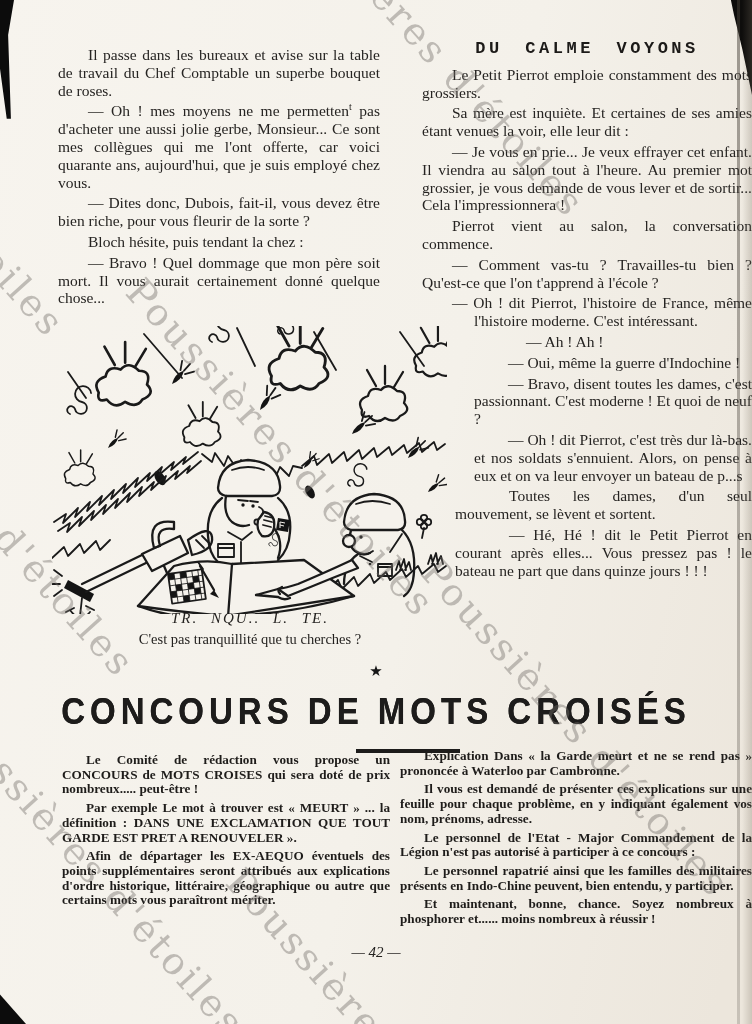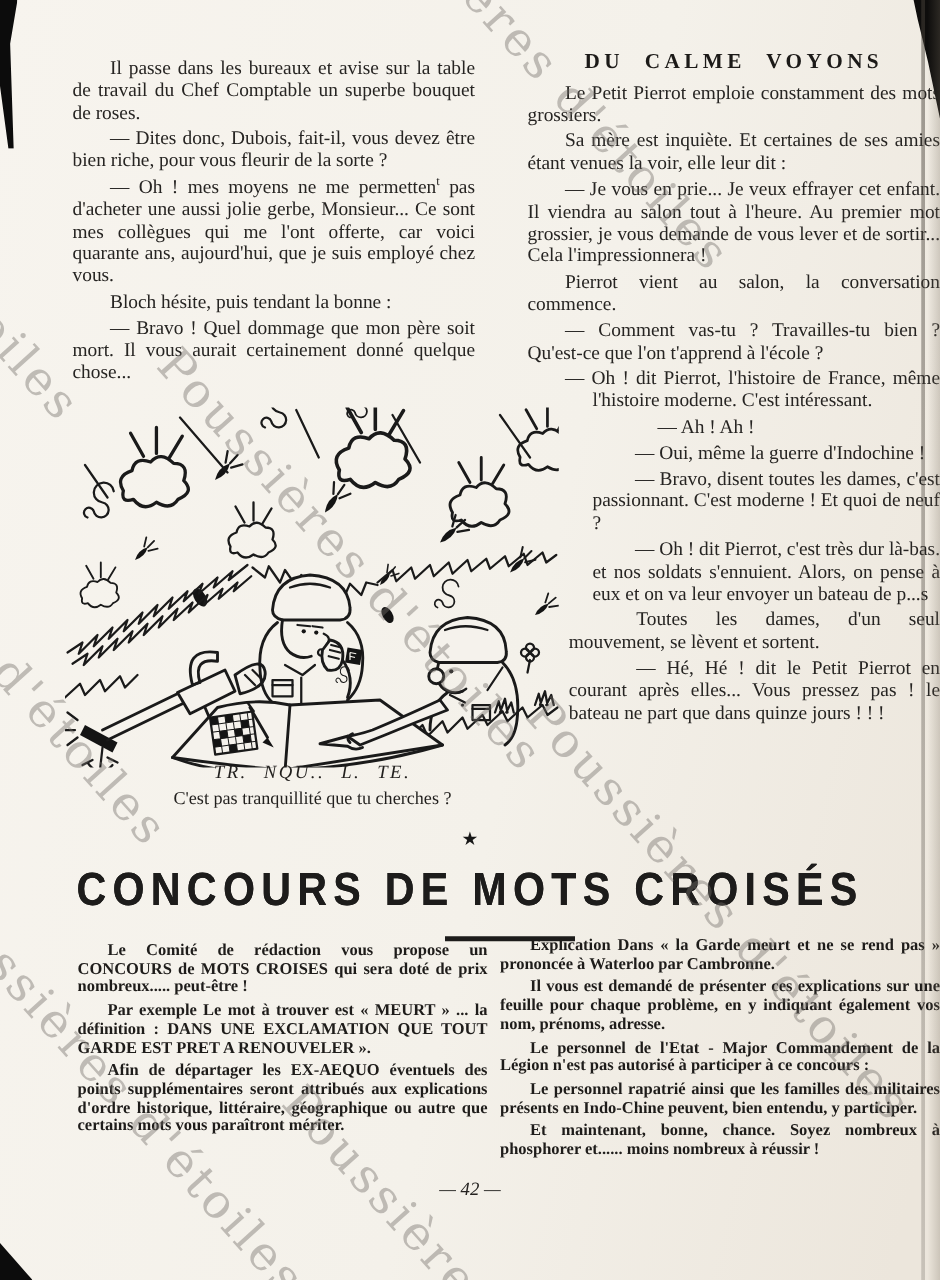--- a/index.html
+++ b/index.html
@@ -27,21 +27,21 @@
   .ind{text-indent:30px;}
   .col-bl .ind,.col-br .ind{text-indent:24px;}
   .w-first{margin-left:52px;text-indent:-22px;}
   .w-deep{margin-left:104px;}
   .w-mid{margin-left:52px;text-indent:34px;}
   .w-low{margin-left:33px;text-indent:54px;}
   .i{}
   .sup{vertical-align:super;font-size:0.65em;line-height:0;}
   .story-heading{
     margin:0 0 8px 0;text-align:center;
-    font-family:Liberation Serif, serif;font-weight:bold;font-size:17px;
+    font-family:Liberation Mono, monospace;font-weight:bold;font-size:17px;
     letter-spacing:3.5px;word-spacing:9px;color:#1c1a18;
   }
   
   .cartoon{position:absolute;left:52px;top:326px;z-index:2;}
   .ln{stroke:#1a1a1a;stroke-width:2.3;fill:none;stroke-linecap:round;stroke-linejoin:round;}
   .lnt{stroke:#1a1a1a;stroke-width:1.8;fill:none;stroke-linecap:round;stroke-linejoin:round;}
   .pp{fill:#f5f2ec;stroke:#1a1a1a;stroke-width:2.3;stroke-linejoin:round;}
   .blk{fill:#141414;stroke:none;}
   .caption{position:absolute;left:66px;top:610px;width:368px;text-align:center;z-index:2;}
   .cap1{font-style:italic;font-size:15px;letter-spacing:2px;word-spacing:7px;color:#211f1d;}
@@ -79,23 +79,23 @@
   <div class="wm" style="left:-220px;top:-10px">Poussières d'étoiles</div>
   <div class="wm" style="left:300px;top:-130px">Poussières d'étoiles</div>
   <div class="wm" style="left:150px;top:270px">Poussières d'étoiles</div>
   <div class="wm" style="left:-150px;top:330px">Poussières d'étoiles</div>
   <div class="wm" style="left:445px;top:550px">Poussières d'étoiles</div>
   <div class="wm" style="left:-40px;top:690px">Poussières d'étoiles</div>
   <div class="wm" style="left:250px;top:860px">Poussières d'étoiles</div>
 
   <div class="col col-tl">
       <p class="para ind"><span>Il passe dans les bureaux et avise sur la table de travail du Chef Comptable un superbe bouquet de roses.</span></p>
+      <p class="para ind"><span>— Oh ! mes moyens ne me permetten</span><span class="sup">t</span><span> pas d'acheter une aussi jolie gerbe, Monsieur... Ce sont mes collègues qui me l'ont offerte, car voici quarante ans, aujourd'hui, que je suis employé chez vous.</span></p>
       <p class="para ind"><span>— Dites donc, Dubois, fait-il, vous devez être bien riche, pour vous fleurir de la sorte ?</span></p>
-      <p class="para ind"><span>— Oh ! mes moyens ne me permetten</span><span class="sup">t</span><span> pas d'acheter une aussi jolie gerbe, Monsieur... Ce sont mes collègues qui me l'ont offerte, car voici quarante ans, aujourd'hui, que je suis employé chez vous.</span></p>
-      <p class="para ind"><span>Bloch hésite, puis tendant la bonne :</span></p>
+      <p class="para ind"><span>Bloch hésite, puis tendant la chez :</span></p>
       <p class="para ind"><span>— Bravo ! Quel dommage que mon père soit mort. Il vous aurait certainement donné quelque chose...</span></p>
     </div>
 
   <div class="col col-tr">
     <h2 class="story-heading">DU CALME VOYONS</h2>
     <div>
         <p class="para ind"><span>Le Petit Pierrot emploie constamment des mots grossiers.</span></p>
         <p class="para ind"><span>Sa mère est inquiète. Et certaines de ses amies étant venues la voir, elle leur dit :</span></p>
         <p class="para ind"><span>— Je vous en prie... Je veux effrayer cet enfant. Il viendra au salon tout à l'heure. Au premier mot grossier, je vous demande de vous lever et de sortir... Cela l'impressionnera !</span></p>
         <p class="para ind"><span>Pierrot vient au salon, la conversation commence.</span></p>

